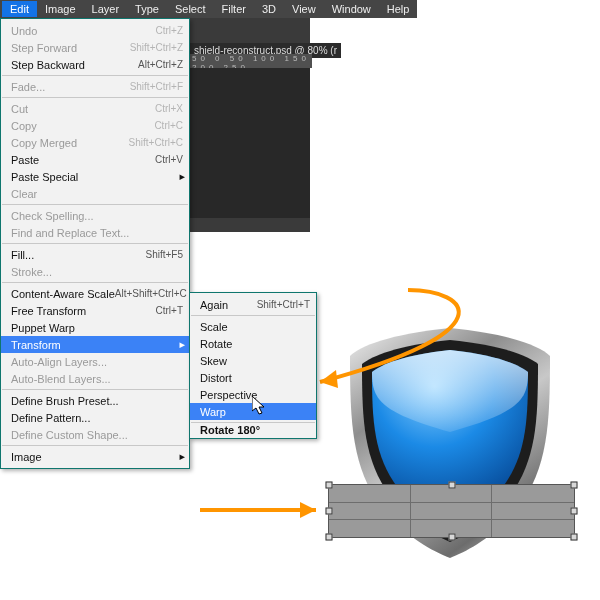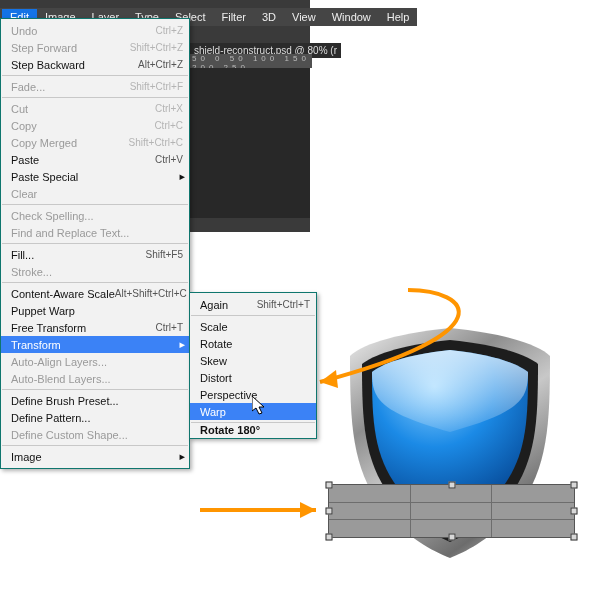--- a/index.html
+++ b/index.html
@@ -1,17 +1,17 @@
 <!DOCTYPE html>
 <html><head>
 <meta charset="utf-8">
 <style>
   html,body{margin:0;padding:0;width:600px;height:600px;background:#fff;font-family:Tahoma,Verdana,sans-serif;font-size:11px;color:#ccc;overflow:hidden}
   .dark-area{position:absolute;left:0;top:0;width:310px;height:232px;background:#3a3a3a}
-  .menubar{position:absolute;left:0;top:8px;height:18px;background:#454545;display:flex;align-items:center;padding-left:2px;z-index:2}
+  .menubar{position:absolute;left:0;top:0;height:18px;background:#454545;display:flex;align-items:center;padding-left:2px;z-index:2}
   .menubar span{padding:2px 8px;color:#eee;cursor:default}
   .menubar span.open{background:#1473e6;color:#fff}
   .doc-tab{position:absolute;left:190px;top:43px;color:#ddd;font-size:10px;padding:2px 4px;background:#2b2b2b}
   .ruler{position:absolute;left:190px;top:54px;width:120px;height:14px;background:#505050;color:#bbb;font-size:8px;letter-spacing:4px;padding-left:2px;overflow:hidden}
   .canvas-bg{position:absolute;left:190px;top:68px;width:120px;height:150px;background:#282828}
 
   .menu{position:absolute;background:#f2f2f2;border:1px solid #0f766e;box-shadow:2px 2px 4px rgba(0,0,0,.3);padding:3px 0;z-index:5}
   .menu-row{display:flex;align-items:center;height:17px;padding:0 6px 0 10px;color:#111;position:relative}
   .menu-row.dis{color:#9a9a9a}
   .menu-row.hi{background:#3b82f6;color:#fff}
@@ -121,25 +121,25 @@
     </div>
     <div class="menu-row dis">
       <span class="lbl">Stroke...</span>
     </div>
     <div class="sep"></div>
     <div class="menu-row">
       <span class="lbl">Content-Aware Scale</span>
       <span class="sc">Alt+Shift+Ctrl+C</span>
     </div>
     <div class="menu-row">
-      <span class="lbl">Puppet Warp</span>
-    </div>
-    <div class="menu-row">
       <span class="lbl">Free Transform</span>
       <span class="sc">Ctrl+T</span>
+    </div>
+    <div class="menu-row">
+      <span class="lbl">Puppet Warp</span>
     </div>
     <div class="menu-row hi">
       <span class="lbl">Transform</span>
       <span class="arrow">▸</span>
     </div>
     <div class="menu-row dis">
       <span class="lbl">Auto-Align Layers...</span>
     </div>
     <div class="menu-row dis">
       <span class="lbl">Auto-Blend Layers...</span>

